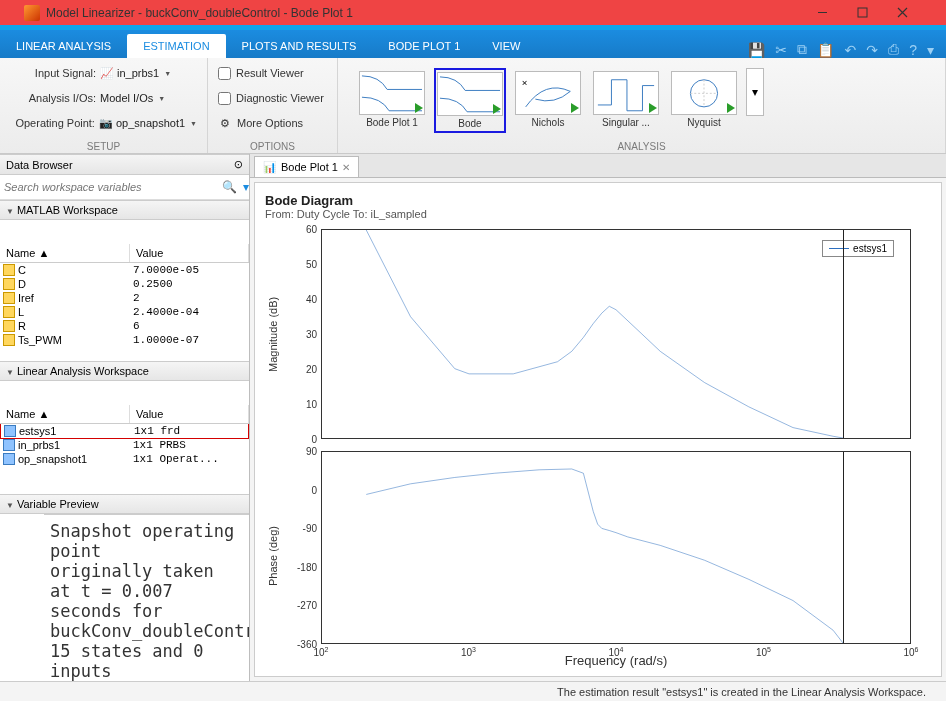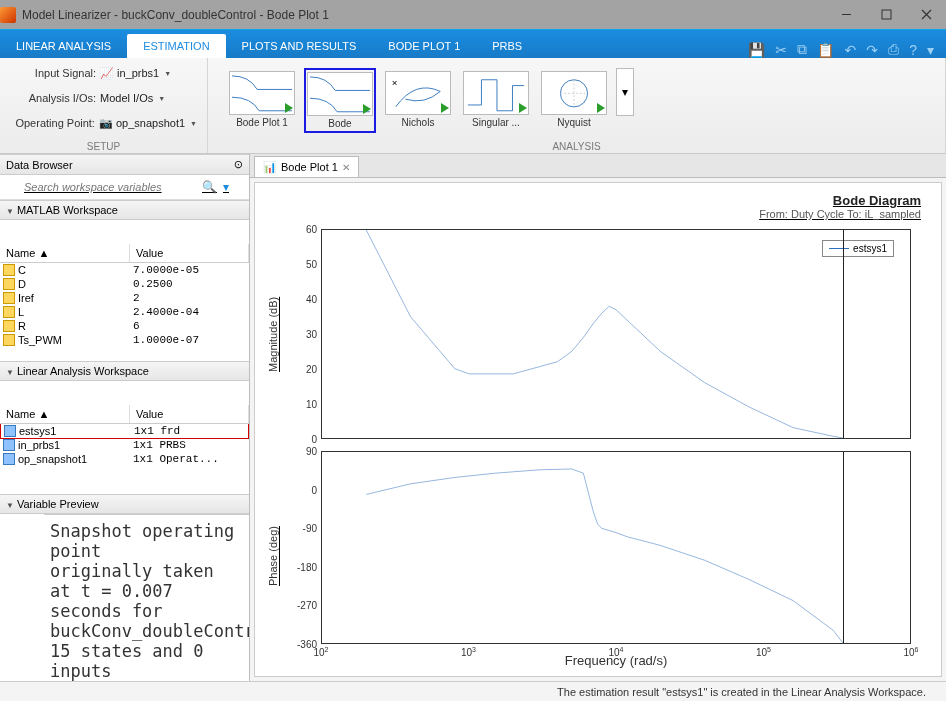--- a/index.html
+++ b/index.html
@@ -1,18 +1,18 @@
 <!DOCTYPE html>
 <html><head>
 <meta charset="utf-8">
 <style>
 * { box-sizing: border-box; margin: 0; padding: 0; font-family: "Segoe UI", Arial, sans-serif; }
 body { background: #f0f0f0; width: 946px; height: 701px; overflow: hidden; font-size: 12px; }
 
-.titlebar { height: 30px; background: #a3a3a3; display: flex; align-items: center; padding: 0 0; border-bottom: 1px solid #0ea5e9; }
+.titlebar { height: 30px; background: #ef4444; display: flex; align-items: center; padding: 0 24px; border-bottom: 5px solid #0ea5e9; }
 .titlebar .icon { width: 16px; height: 16px; margin-right: 6px; }
 .titlebar .title { flex: 1; font-size: 12px; color: #333; }
 .titlebar .wbtn { width: 40px; height: 28px; display: flex; align-items: center; justify-content: center; cursor: pointer; }
 .titlebar .wbtn svg { width: 11px; height: 11px; }
 
 .tabstrip { height: 28px; background: linear-gradient(#1b8ce0,#177bc8); display: flex; align-items: flex-end; }
 .tab { padding: 6px 16px; color: #fff; font-size: 11px; cursor: pointer; }
 .tab.active { background: #fff; color: #1b8ce0; border-radius: 2px 2px 0 0; }
 .tabstrip .spacer { flex:1; }
 .tabstrip .qat { display: flex; gap: 10px; padding-right: 12px; align-items:center; }
@@ -37,42 +37,42 @@
 .estbtn .play { position:absolute; right:1px; bottom:1px; width:0; height:0; border-left:8px solid #2a9d2a; border-top:5px solid transparent; border-bottom:5px solid transparent; }
 .estbtn .cap { font-size:10px; color:#333; }
 .estmore { width:18px; height:48px; border:1px solid #bbb; background:#fff; display:flex; align-items:center; justify-content:center; cursor:pointer; }
 
 .body { display:flex; height: calc(701px - 30px - 28px - 96px - 20px); }
 .statusbar { height:20px; background:#f4f4f4; border-top:1px solid #ccc; font-size:11px; color:#333; display:flex; align-items:center; justify-content:flex-end; padding:0 20px; }
 
 .leftpanel { width:250px; background:#fff; border-right:1px solid #bdbdbd; display:flex; flex-direction:column; }
 .panelhdr { background:linear-gradient(#f5f5f5,#e6e6e6); border-top:1px solid #ccc; border-bottom:1px solid #ccc; padding:3px 6px; font-size:11px; display:flex; align-items:center; gap:4px; }
 .panelhdr .tw::before { content:"▼"; font-size:8px; margin-right:3px; color:#555; }
-.searchrow { display:flex; align-items:center; padding:2px 20px; border-bottom:1px solid #ddd;text-decoration:underline; }
+.searchrow { display:flex; align-items:center; padding:2px 0; border-bottom:1px solid #ddd; }
 .searchrow input { flex:1; border:none; outline:none; font-size:11px; padding:4px; font-style:italic; color:#888; }
 .searchrow .sicons { display:flex; gap:6px; color:#1b8ce0; }
 
 .wshdr { display:flex; border-bottom:1px solid #ccc; font-size:11px; }
 .wshdr div { padding:3px 6px; border-right:1px solid #ddd;margin-top:24px; }
 .wshdr .c1 { width:130px; } .wshdr .c2 { flex:1; }
 .wsbody { overflow-y:auto; font-size:11px; }
 .wsrow { display:flex; padding:1px 3px; align-items:center; cursor:pointer; }
 .wsrow .c1 { width:130px; display:flex; align-items:center; gap:3px; } .wsrow .c2 { flex:1;font-family:Liberation Mono, monospace; }
 .wsrow.hl { border:1.5px solid #d40000; margin:-1px 0; }
 .varic { width:12px; height:12px; background:#ffd75e; border:1px solid #cc9900; display:inline-block; }
 .varic.b { background:#8fc3ff; border-color:#3a7bc0; }
 
 .preview { flex:1; overflow:auto; padding:6px; font-family:"Consolas",monospace; font-size:17px; color:#333; white-space:pre-wrap; border-top:1px solid #ccc;margin-left:44px; }
 
 .rightpanel { flex:1; background:#f4f4f4; display:flex; flex-direction:column; }
 .doctabs { height:24px; background:#e6e6e6; border-bottom:1px solid #bbb; display:flex; align-items:flex-end; }
 .doctab { background:#fff; border:1px solid #bbb; border-bottom:none; padding:3px 8px; font-size:11px; display:flex; align-items:center; gap:4px; margin-left:4px; cursor:pointer; }
 .doctab .x { color:#888; font-size:10px; cursor:pointer; }
 
-.plotarea { flex:1; background:#fff; margin:4px; border:1px solid #ccc; position:relative; padding:10px 20px 10px 10px; display:flex; flex-direction:column; align-items:flex-end;text-decoration:underline; }
+.plotarea { flex:1; background:#fff; margin:4px; border:1px solid #ccc; position:relative; padding:10px 20px 10px 10px; display:flex; flex-direction:column; align-items:flex-start; }
 .plottitle { font-size:13px; font-weight:bold; color:#222; }
 .plotsub { font-size:11px; color:#555; margin-bottom:4px; }
 .charts { width:100%; flex:1; display:flex; flex-direction:column; gap:2px; }
 .chart { flex:1; position:relative; display:flex; }
 .ylab { writing-mode:vertical-rl; transform:rotate(180deg); text-align:center; font-size:11px; color:#333; padding:0 2px; }
 .axisarea { flex:1; position:relative; }
 .plotbox { position:absolute; left:40px; right:10px; top:5px; bottom:5px; border:1px solid #333; background:#fff; }
 .phchart .plotbox { bottom:22px; }
 .yticks { position:absolute; left:0; top:5px; bottom:5px; width:38px; }
 .phchart .yticks { bottom:22px; }
@@ -109,21 +109,21 @@
         <path d="M1 1 L10 10 M10 1 L1 10" stroke="#333" stroke-width="1.2"></path>
       </svg>
     </div>
 </div>
 
 <div class="tabstrip">
   <div class="tab">LINEAR ANALYSIS</div>
   <div class="tab active">ESTIMATION</div>
   <div class="tab">PLOTS AND RESULTS</div>
   <div class="tab">BODE PLOT 1</div>
-  <div class="tab">PRBS</div>
+  <div class="tab">VIEW</div>
   <div class="spacer"></div>
   <div class="qat">
     <span>💾</span>
     <span>✂</span>
     <span>⧉</span>
     <span>📋</span>
     <span>↶</span>
     <span>↷</span>
     <span>⎙</span>
     <span>?</span>
@@ -147,20 +147,35 @@
         </span>
     </div>
     <div class="setuprow">
       <span class="lbl">Operating Point:</span>
       <span class="val dd">
           <span class="tinyicon">📷</span>
           <span>op_snapshot1</span>
         </span>
     </div>
     <div class="gname">SETUP</div>
+  </div>
+  <div class="ribgroup" style="width:130px;">
+    <label class="optrow">
+        <input type="checkbox" style="">
+        <span>Result Viewer</span>
+      </label>
+    <label class="optrow">
+        <input type="checkbox" style="">
+        <span>Diagnostic Viewer</span>
+      </label>
+    <div class="optrow">
+        <span class="tinyicon">⚙</span>
+        <span>More Options</span>
+      </div>
+    <div class="gname">OPTIONS</div>
   </div>
   <div class="ribgroup" style="flex:1;">
     <div class="estgroup" id="estgroup">
         <div class="estbtn">
           <div class="thumb"><svg viewBox="0 0 66 44">
               <rect width="66" height="22" fill="none"></rect>
               <path d="M2 4 Q20 4 28 18 L64 18 M2 26 Q22 26 30 40 L64 40" stroke="#3a7bc0" fill="none"></path>
             </svg><div class="play"></div></div>
           <div class="cap">Bode Plot 1</div>
         </div>

